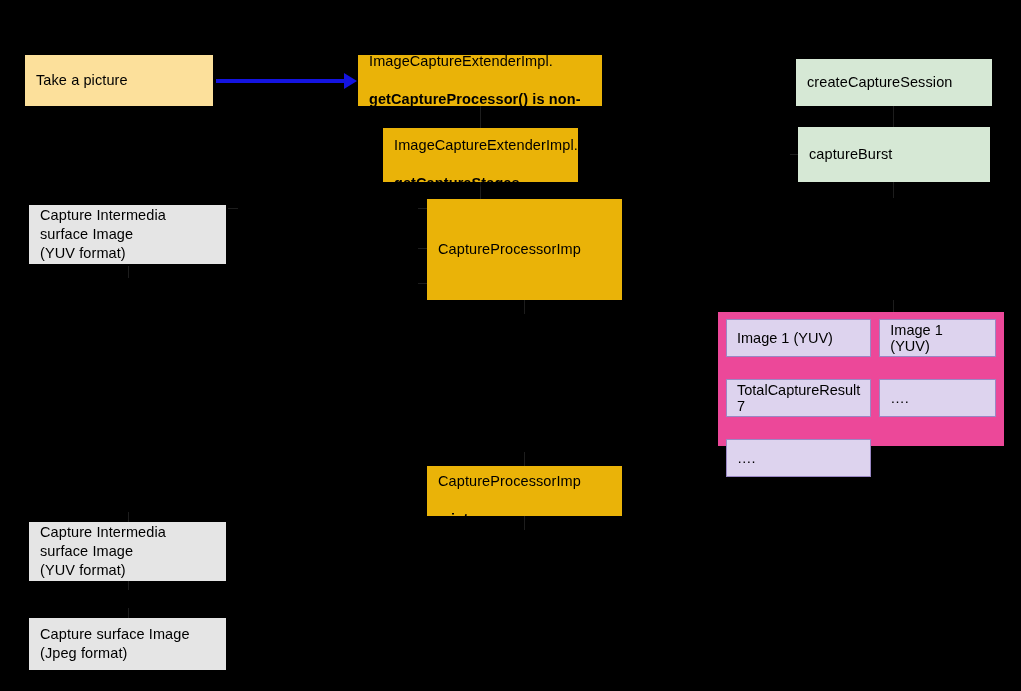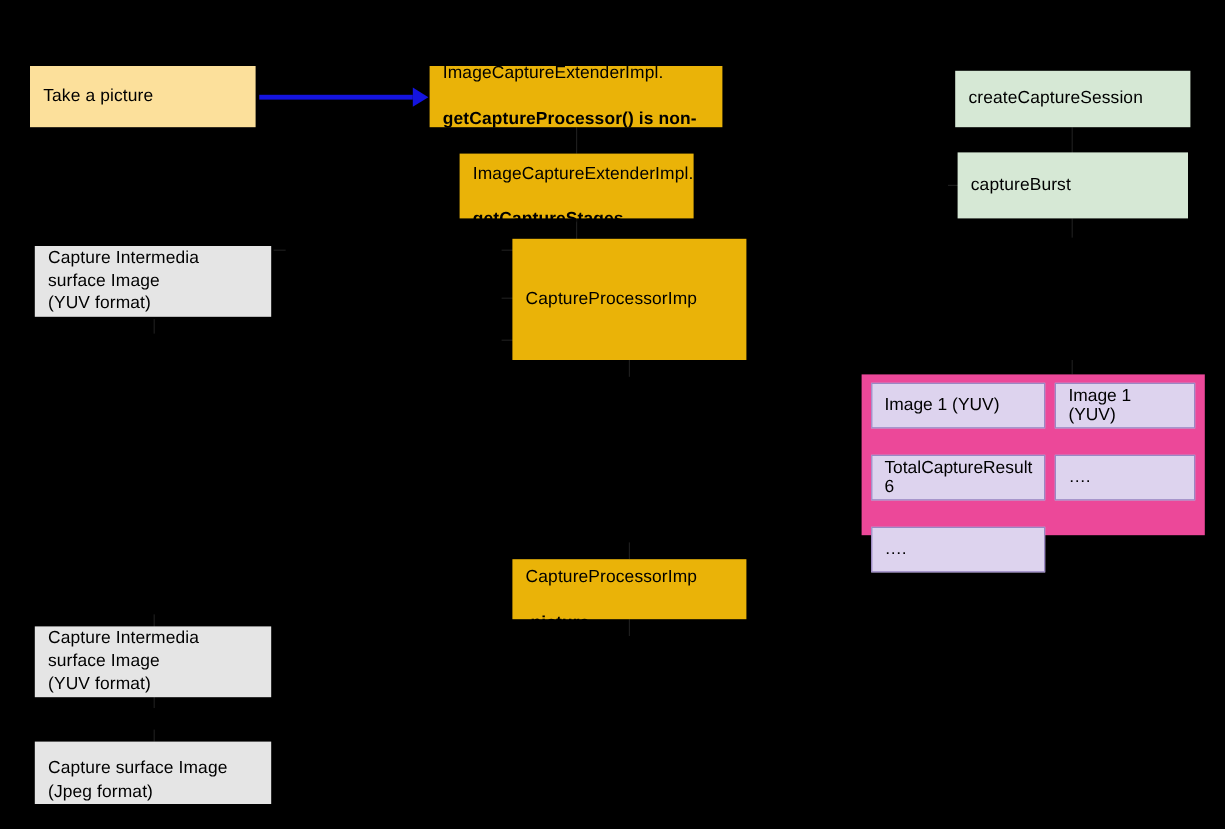--- a/index.html
+++ b/index.html
@@ -119,21 +119,21 @@
 surface Image
 (YUV format)</span>
   </div>
 
   <div class="node cream" style="left:29px; top:522px; width:197px; height:59px;">
     <span class="txt">Capture Intermedia
 surface Image
 (YUV format)</span>
   </div>
 
-  <div class="node cream" style="left:29px; top:618px; width:197px; height:52px;align-items:flex-end;">
+  <div class="node cream" style="left:29px; top:618px; width:197px; height:52px;">
     <span class="txt">Capture surface Image
 (Jpeg format)</span>
   </div>
 
   <div class="node blue center" style="left:358px; top:55px; width:244px; height:51px;">
     <span class="txt">
       <span>ImageCaptureExtenderImpl.</span><br>
       <span class="b">getCaptureProcessor() is non-null</span>
     </span>
   </div>
@@ -167,21 +167,21 @@
   <div class="ptable" style="left:718px; top:312px; width:286px; height:134px;">
 
     <div class="pcell">
       <span>Image 1 (YUV)</span>
     </div>
 
     <div class="pcell">
       <span>Image 1 (YUV)</span>
     </div>
     <div class="pcell">
-      <span>TotalCaptureResult 6</span>
+      <span>TotalCaptureResult 7</span>
     </div>
 
     <div class="pcell">
       <span>….</span>
     </div>
     <div class="pcell">
       <span>….</span>
     </div>
   </div>
 

